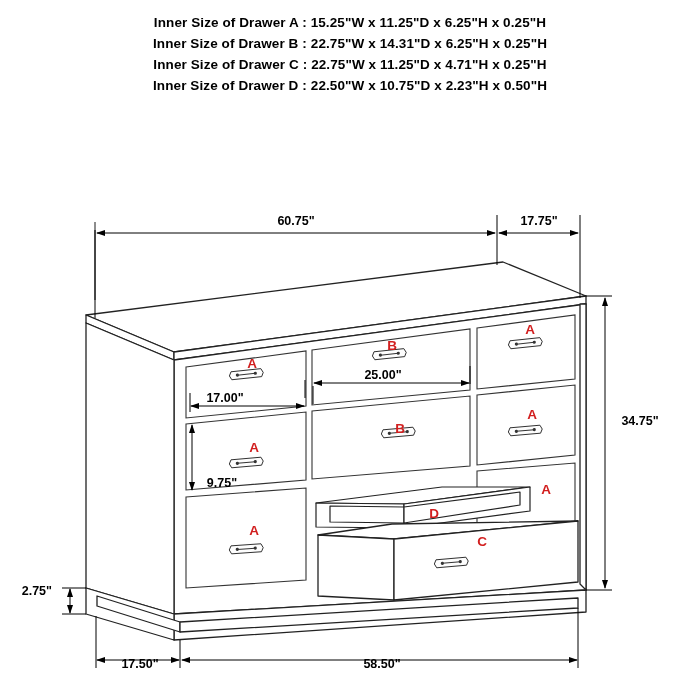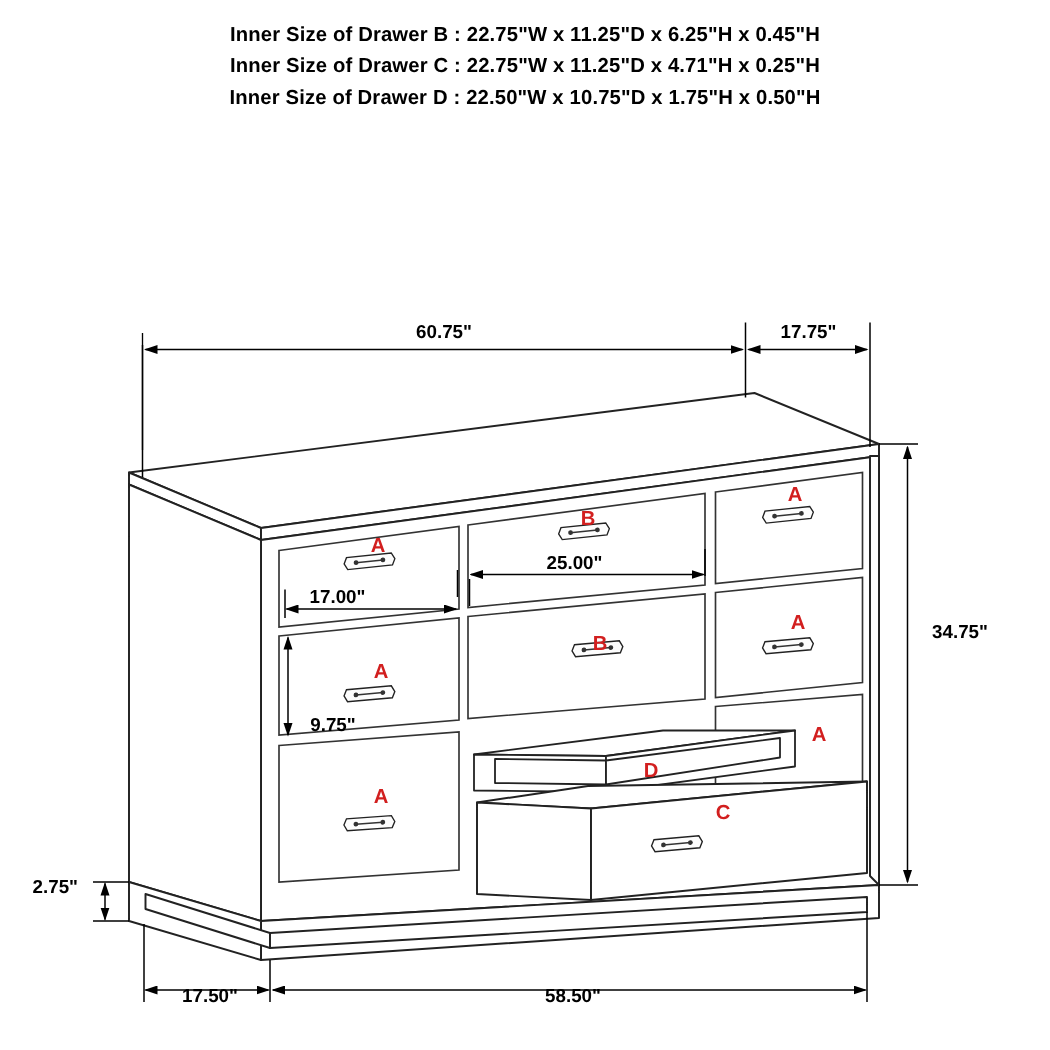--- a/index.html
+++ b/index.html
@@ -54,23 +54,24 @@
     font-weight: bold;
     fill: #d21f1f;
   }
 </style>
 </head>
 <body>
 
 <div id="stage">
 
   <div class="spec-block">
-    <div class="spec-line">Inner Size of Drawer B : 22.75"W x 11.25"D x 6.25"H x 0.45"H</div>
+    <div class="spec-line">Inner Size of Drawer A : 15.25"W x 11.25"D x 6.25"H x 0.25"H</div>
+    <div class="spec-line">Inner Size of Drawer B : 22.75"W x 14.31"D x 6.25"H x 0.25"H</div>
     <div class="spec-line">Inner Size of Drawer C : 22.75"W x 11.25"D x 4.71"H x 0.25"H</div>
-    <div class="spec-line">Inner Size of Drawer  D : 22.50"W x 10.75"D x 1.75"H x 0.50"H</div>
+    <div class="spec-line">Inner Size of Drawer  D : 22.50"W x 10.75"D x 2.23"H x 0.50"H</div>
   </div>
 
   <svg class="drawing" viewBox="0 0 700 700">
     <defs>
       <marker id="arrEnd" markerWidth="9" markerHeight="9" refX="8" refY="3" orient="auto" markerUnits="strokeWidth">
         <path d="M0,0 L9,3 L0,6 z" fill="#000"></path>
       </marker>
       <marker id="arrStart" markerWidth="9" markerHeight="9" refX="1" refY="3" orient="auto" markerUnits="strokeWidth">
         <path d="M9,0 L0,3 L9,6 z" fill="#000"></path>
       </marker>

